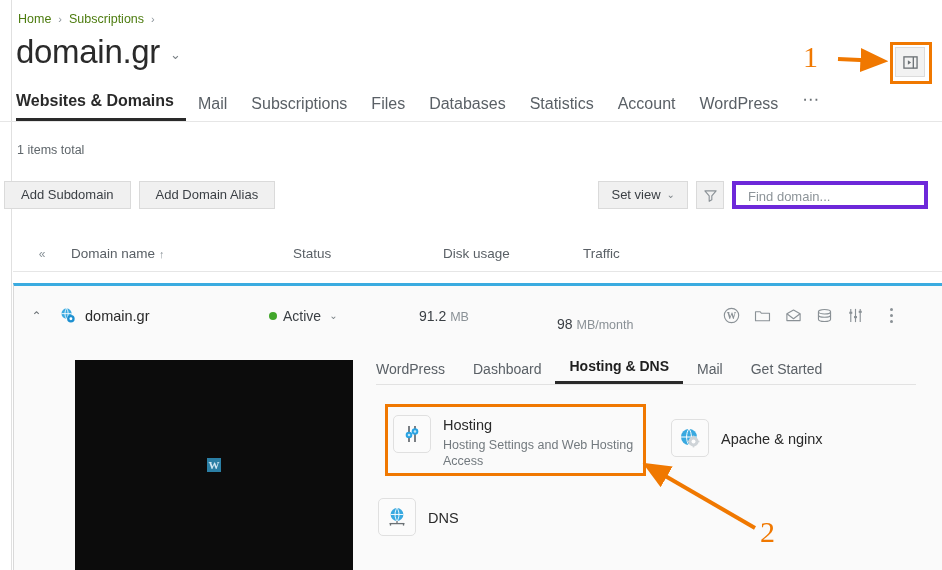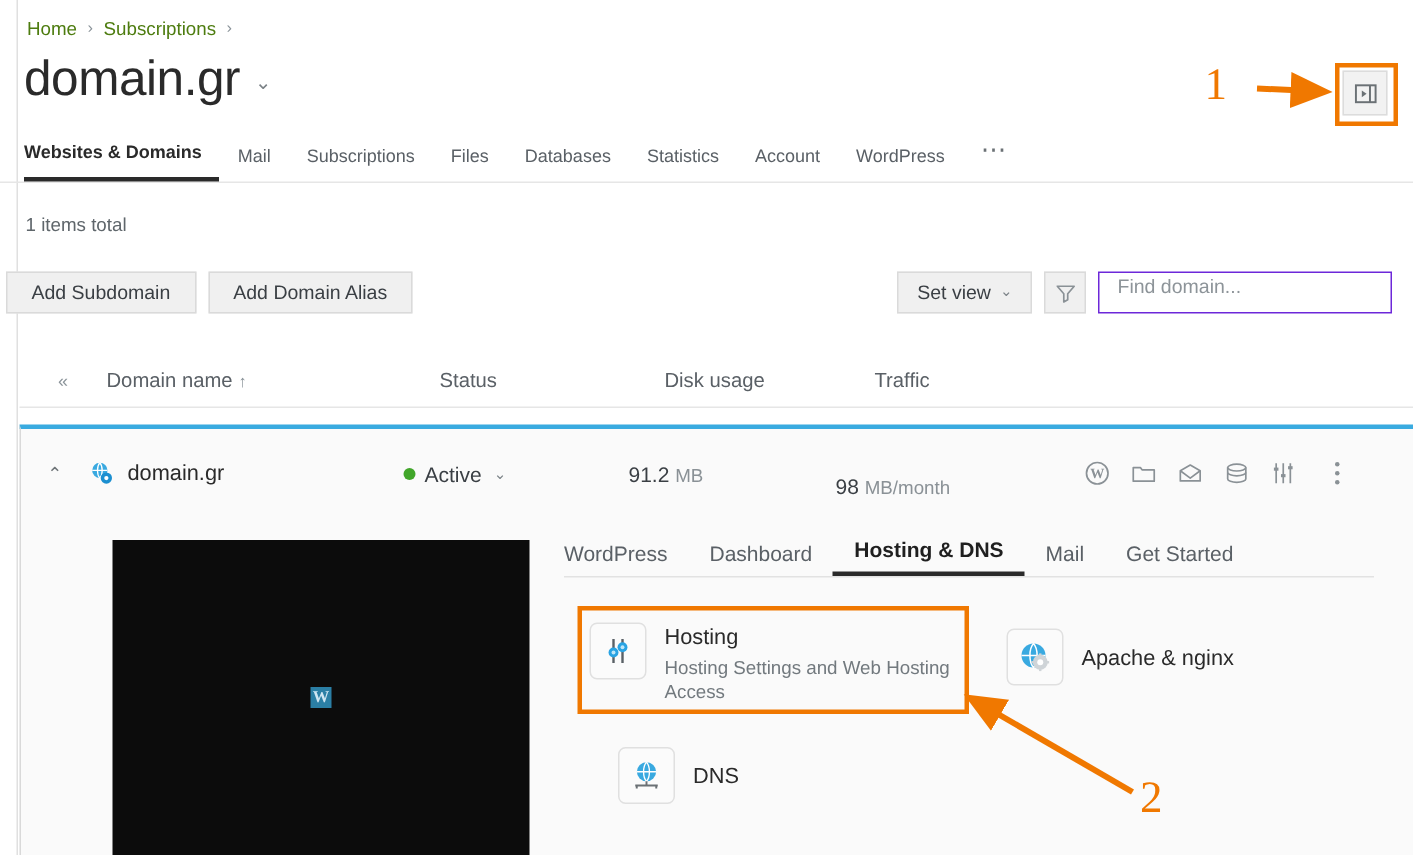--- a/index.html
+++ b/index.html
@@ -54,21 +54,21 @@
     pointer-events: none;
   }
 
   
   .main-tabs {
     position: absolute; left: 0; top: 94px; width: 942px; height: 28px;
     border-bottom: 1px solid #e6e6e6;
     display: flex; align-items: flex-end; padding-left: 16px; gap: 0;
   }
   .mtab {
-    font-size: 12px; color: #5a6066; padding: 0 12px 8px 12px;
+    font-size: 16px; color: #5a6066; padding: 0 12px 8px 12px;
     cursor: pointer; white-space: nowrap; line-height: 18px;
   }
   .mtab:first-child { padding-left: 0; }
   .mtab.active { color: #2a2a2a; font-weight: 700; border-bottom: 3px solid #2a2a2a; }
   .mtab.more { font-size: 17px; color: #6b7175; padding-bottom: 12px; letter-spacing: 1px; }
 
   
   .items-total {
     position: absolute; left: 17px; top: 143px;
     font-size: 12.5px; color: #5f666b;
@@ -87,22 +87,22 @@
     position: absolute; right: 14px; top: 181px;
     display: flex; align-items: center; gap: 8px;
   }
   .btn-setview { display: flex; align-items: flex-start; gap: 6px; padding: 0 12px; }
   .btn-setview .cv { font-size: 10px; color: #7b8287; }
   .filter-btn {
     width: 28px; height: 28px; background: #f0f0f0; border: 1px solid #dadada;
     display: flex; align-items: center; justify-content: center; cursor: pointer;
   }
   .search-wrap {
-    width: 196px; height: 28px; border: 1px solid #6d28d9; background: #fff;
-    display: flex; align-items: flex-start; padding: 0 8px 0 10px;
+    width: 196px; height: 28px; border: 4px solid #6d28d9; background: #fff;
+    display: flex; align-items: flex-end; padding: 0 8px 0 10px;
   }
   .search-wrap input {
     flex: 1; border: 0; outline: 0; font-family: "Liberation Sans", sans-serif;
     font-size: 13px; color: #3a3f44; background: transparent;
   }
   .search-wrap input::placeholder { color: #8d9499; }
 
   
   .table-head {
     position: absolute; left: 13px; top: 236px; width: 929px; height: 36px;
@@ -175,21 +175,21 @@
     width: 38px; height: 38px; background: #fbfbfb; border: 1px solid #e0e0e0;
     border-radius: 5px; display: flex; align-items: center; justify-content: center;
     flex: 0 0 38px;
   }
   .card-txt { padding-top: 1px; }
   .card-title { font-size: 14.5px; color: #2a2a2a; line-height: 18px; }
   .card-sub { font-size: 12.5px; color: #72797e; line-height: 16px; margin-top: 3px; max-width: 200px; }
 
   #card-hosting { left: 379px; top: 129px; }
   #card-apache  { left: 657px; top: 133px; align-items: center; }
-  #card-dns     { left: 398px; top: 212px; align-items: center; }
+  #card-dns     { left: 364px; top: 212px; align-items: center; }
 
   .hl-box-2 {
     position: absolute; left: 371px; top: 118px;
     width: 261px; height: 72px;
     border: 3px solid #f07800; pointer-events: none;
   }
 
   
   .anno-num {
     position: absolute; color: #f07800; font-size: 30px;

